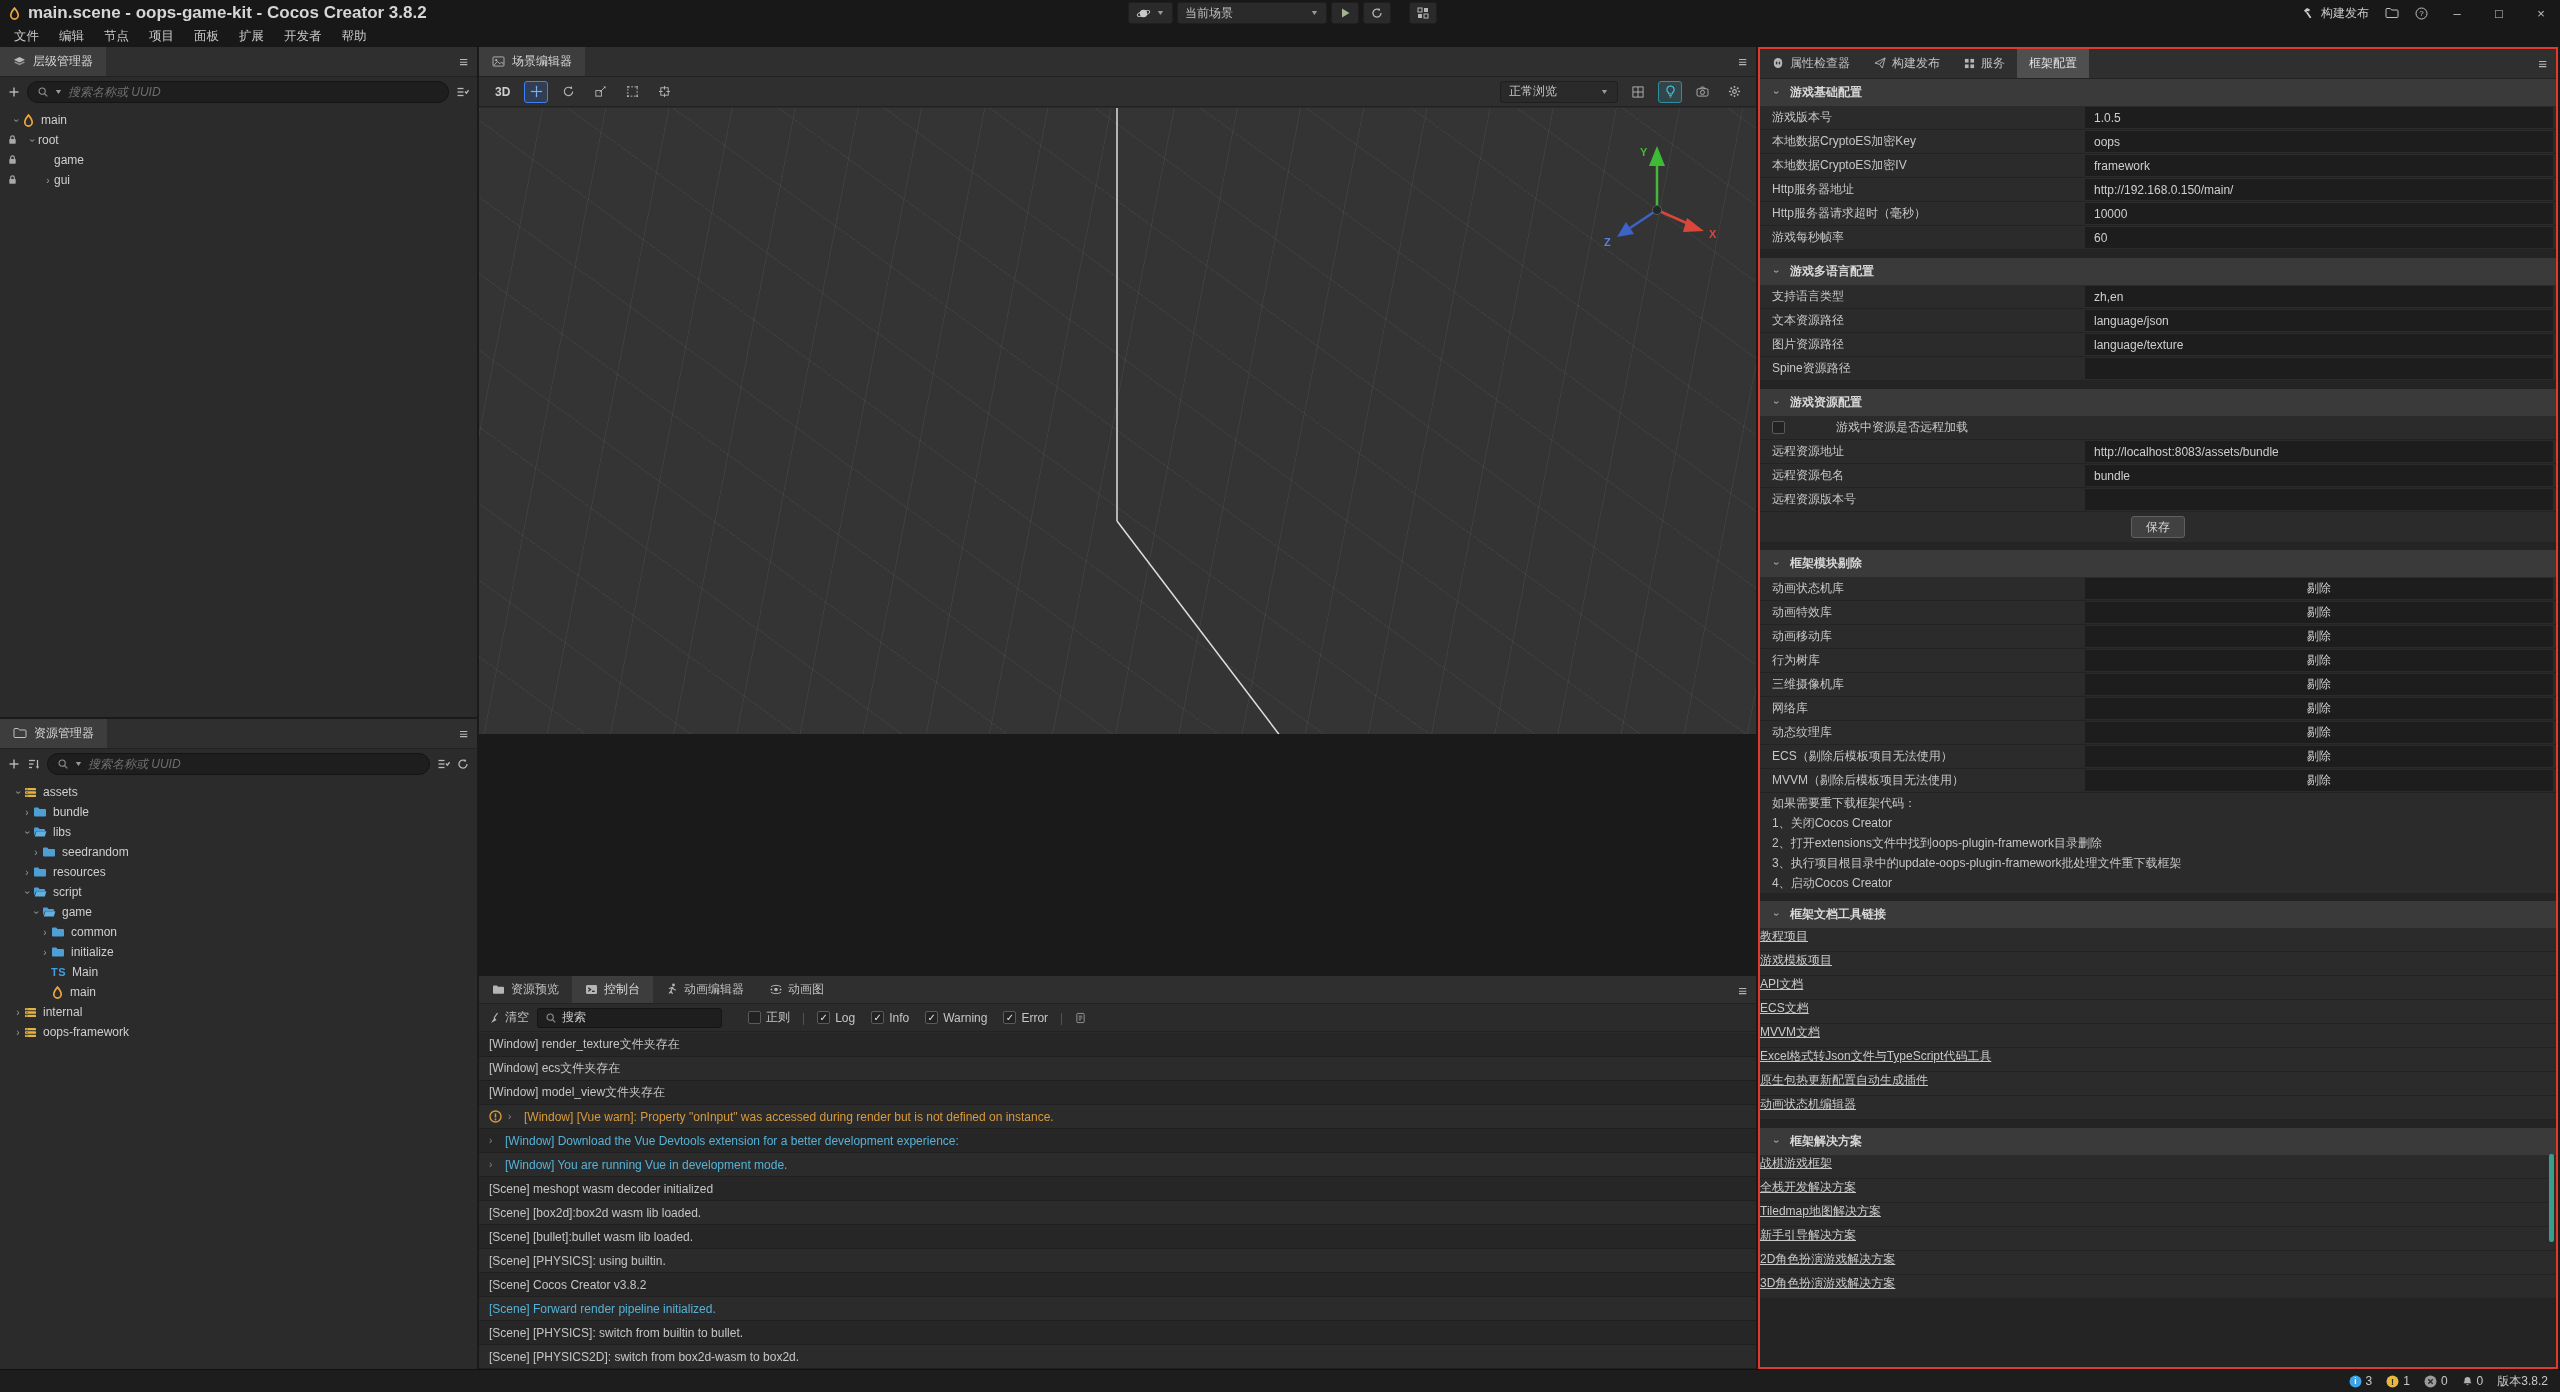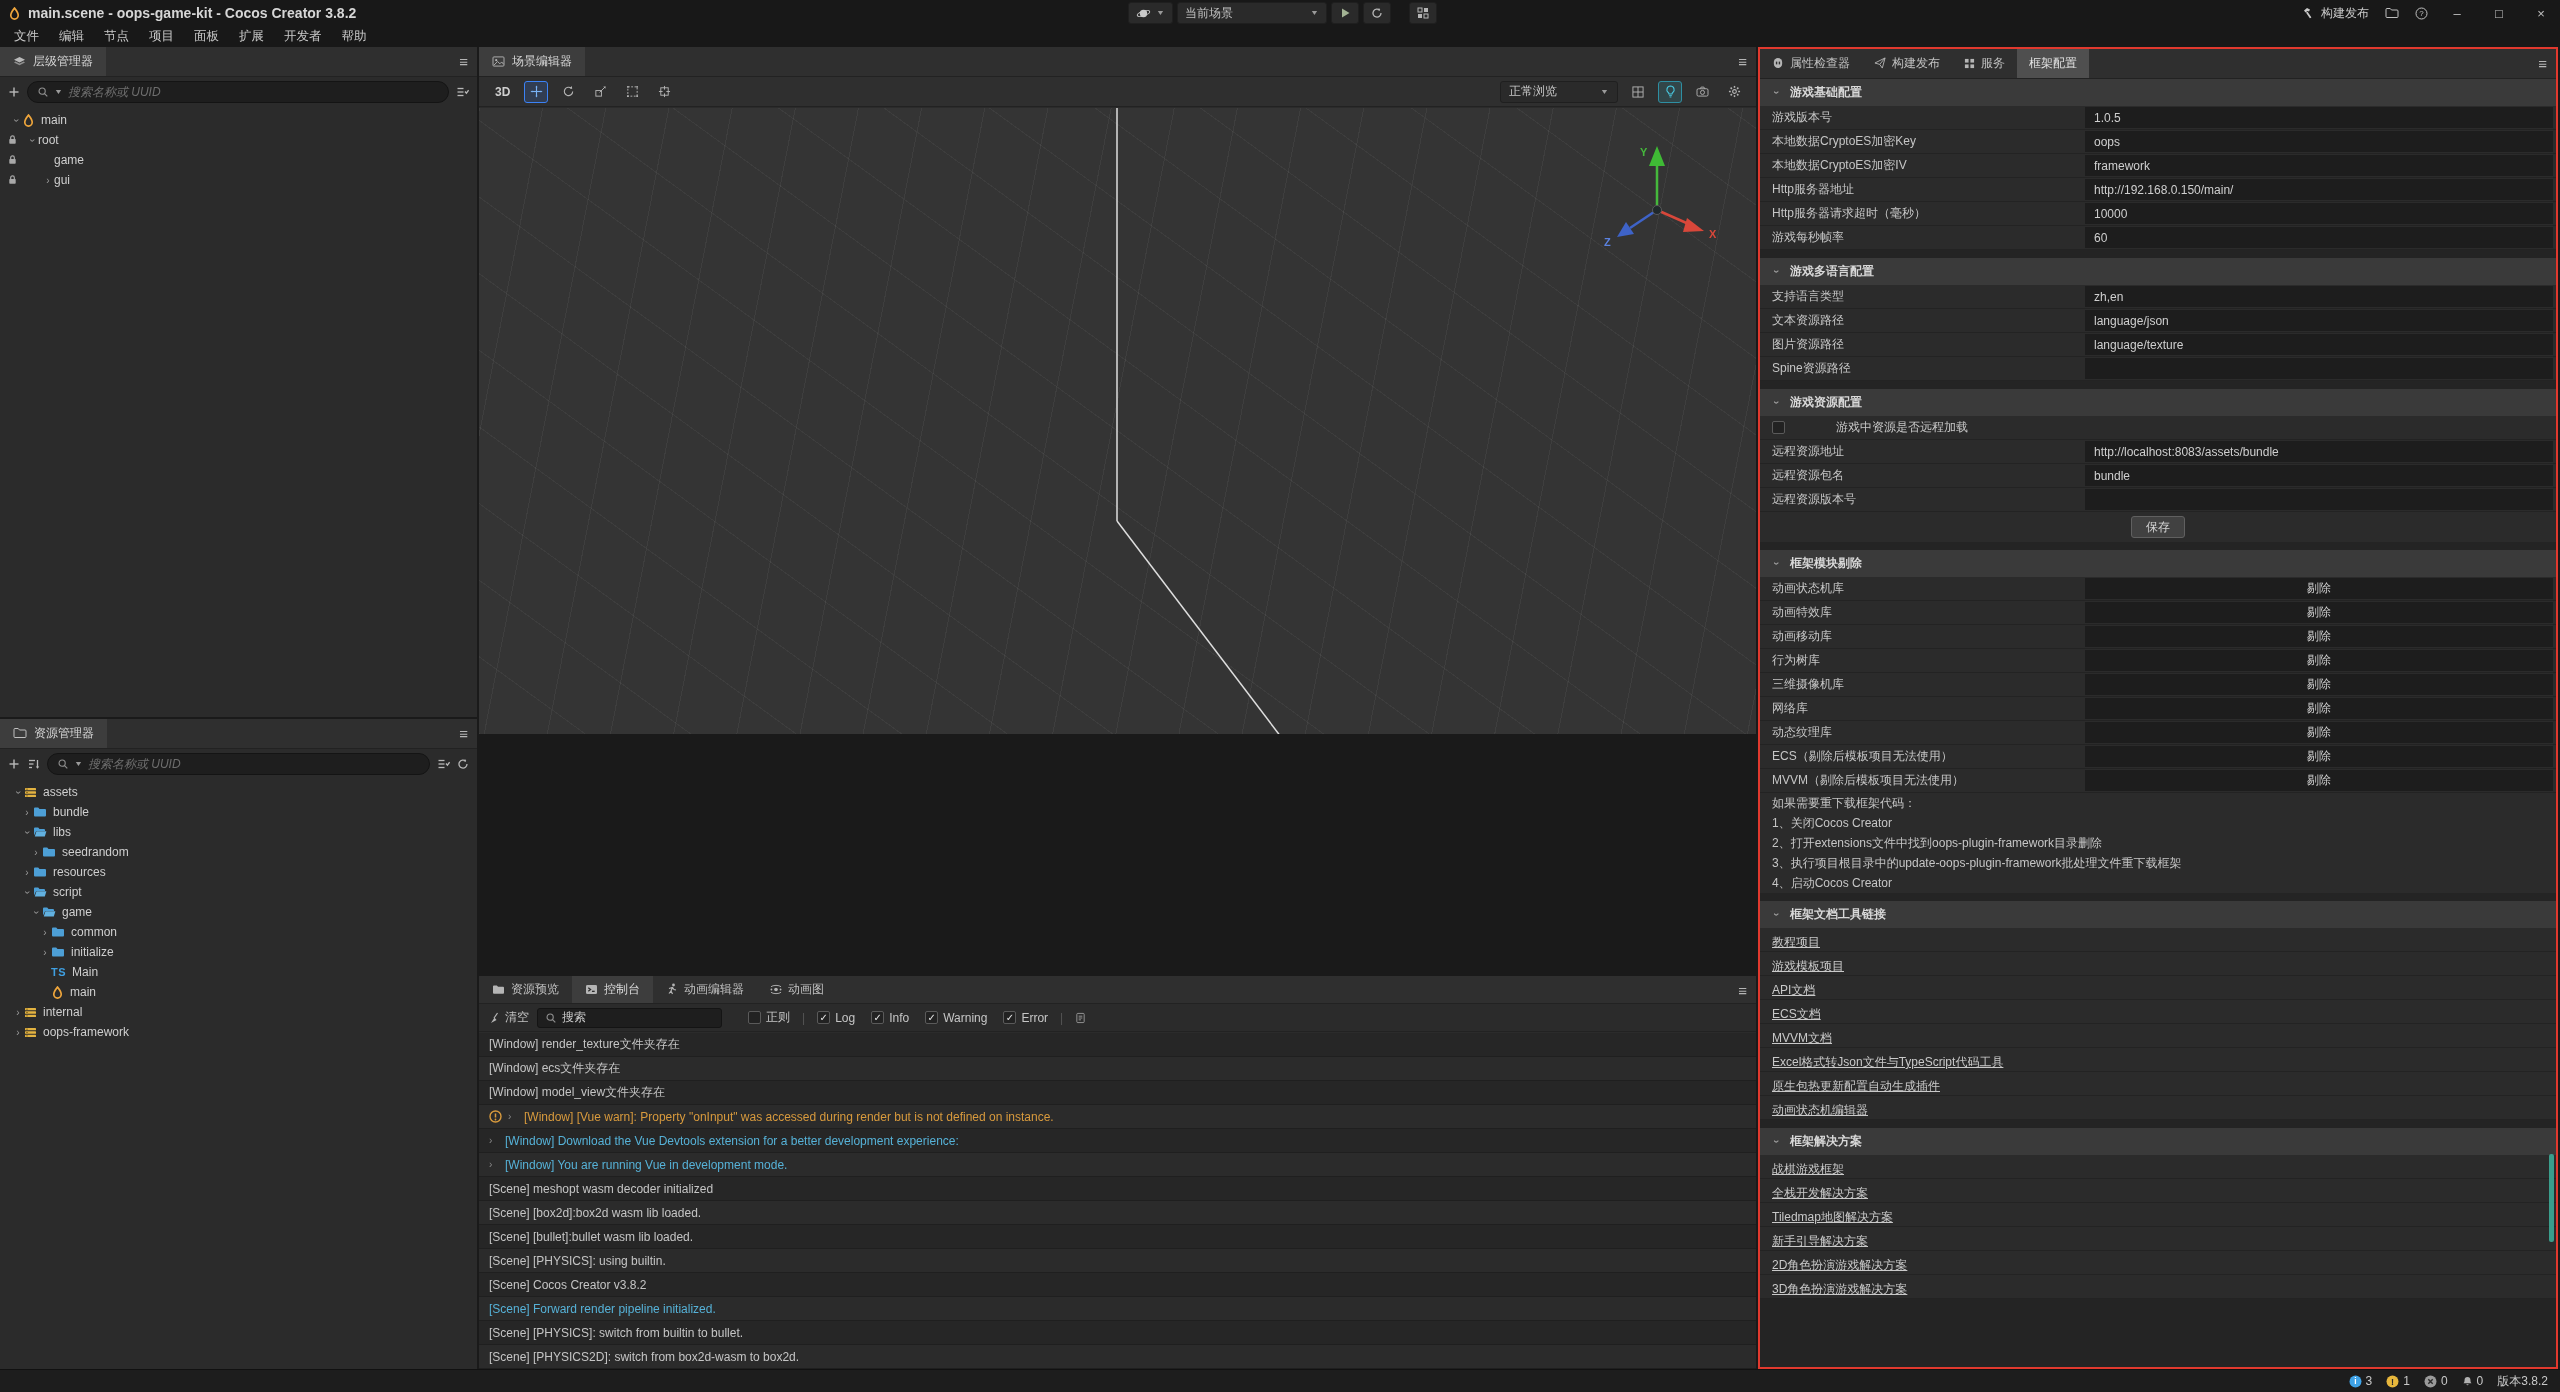--- a/index.html
+++ b/index.html
@@ -4,21 +4,21 @@
 <style>
   * { margin:0; padding:0; box-sizing:border-box; }
   html,body { width:2560px; height:1392px; overflow:hidden; background:#1a1a1a;
     font-family:"Liberation Sans","DejaVu Sans",sans-serif; color:#c8c8c8; font-size:12px; }
   .icon { display:inline-flex; align-items:center; justify-content:center; line-height:1; }
   .icon svg { display:block; }
 
   
   .titlebar { position:absolute; left:0; top:0; width:2560px; height:26px; background:#181818;
     display:flex; align-items:center; }
-  .app-title { margin-left:8px; display:flex; align-items:center; gap:7px; font-weight:bold; color:#d6d6d6; font-size:14px; }
+  .app-title { margin-left:8px; display:flex; align-items:center; gap:7px; font-weight:bold; color:#d6d6d6; font-size:17px; }
   .tb-center { position:absolute; left:1128px; top:2px; height:22px; display:flex; align-items:center; gap:4px; }
   .tb-btn { height:22px; background:#2a2a2a; border:1px solid #1f1f1f; border-radius:3px;
     display:flex; align-items:center; gap:5px; padding:0 7px; color:#c0c0c0; }
   .tb-select { width:150px; justify-content:space-between; }
   .chev { font-size:9px; color:#9a9a9a; transform:scaleY(0.8); }
   .tb-right { position:absolute; right:6px; top:0; height:26px; display:flex; align-items:center; gap:16px; }
   .winbtn { width:26px; text-align:center; color:#c0c0c0; font-size:13px; }
   .menubar { position:absolute; left:0; top:26px; width:2560px; height:21px; background:#181818;
     display:flex; align-items:center; padding-left:4px; }
   .menu-item { padding:0 10px; color:#c9c9c9; font-size:12.5px; }
@@ -88,21 +88,21 @@
   .icontent { position:absolute; left:0; right:0; top:30px; bottom:0; background:#242424; overflow:hidden; }
   .isection { margin-bottom:8px; background:#2b2b2b; }
   .isec-head { height:27px; background:#3a3a3a; display:flex; align-items:center; gap:8px; padding-left:10px;
     color:#d8d8d8; font-weight:bold; }
   .irow { height:24px; display:flex; align-items:center; border-bottom:1px solid #232323;gap:43px; }
   .ilabel { width:282px; padding-left:12px; color:#c6c6c6; flex:none; }
   .ival { flex:1; align-self:stretch; margin:1px 3px 1px 0; background:#1d1d1d; display:flex; align-items:center;
     padding:0 9px; color:#cfcfcf; }
   .ival.center { justify-content:center; }
   .itext { height:20px; display:flex; align-items:center; padding-left:12px; color:#c6c6c6; }
-  .ilink-row { height:24px; display:flex; align-items:flex-end; padding-left:12px; border-bottom:1px solid #232323; }
+  .ilink-row { height:24px; display:flex; align-items:flex-start; border-bottom:1px solid #232323; }
   .ilink { color:#c9c9c9; text-decoration:underline; }
   .isave-row { height:30px; display:flex; align-items:center; justify-content:center; }
   .isave { min-width:54px; height:22px; background:#414141; border:1px solid #606060; border-radius:3px;
     color:#d4d4d4; display:flex; align-items:center; justify-content:center; padding:0 10px; }
   .iscroll { position:absolute; right:2px; width:5px; height:88px; top:1105px; background:#3a9e8c; border-radius:2px; }
 
   
   .statusbar { position:absolute; left:0; top:1369px; width:2560px; height:23px; background:#1d1d1d;
     border-top:1px solid #111; display:flex; align-items:center; justify-content:flex-end; padding-right:12px; gap:14px; }
   .sb-item { display:flex; align-items:center; gap:4px; color:#c8c8c8; }

